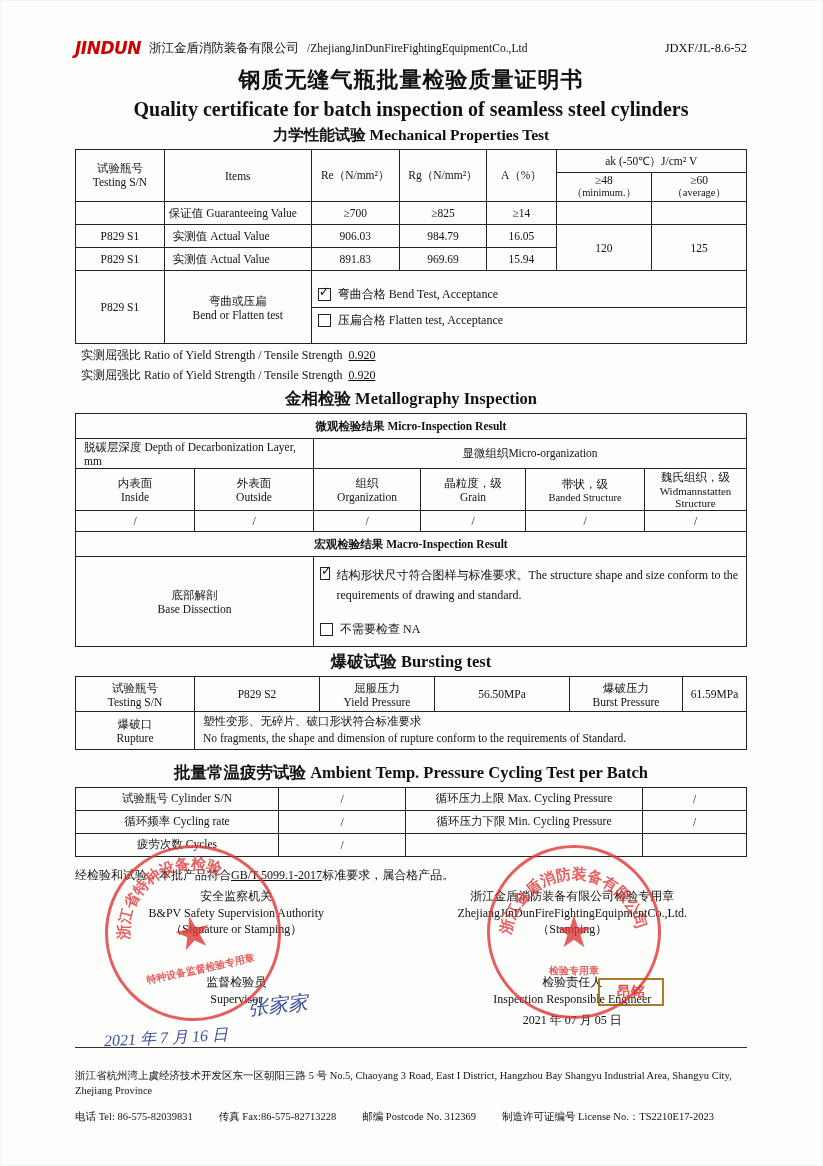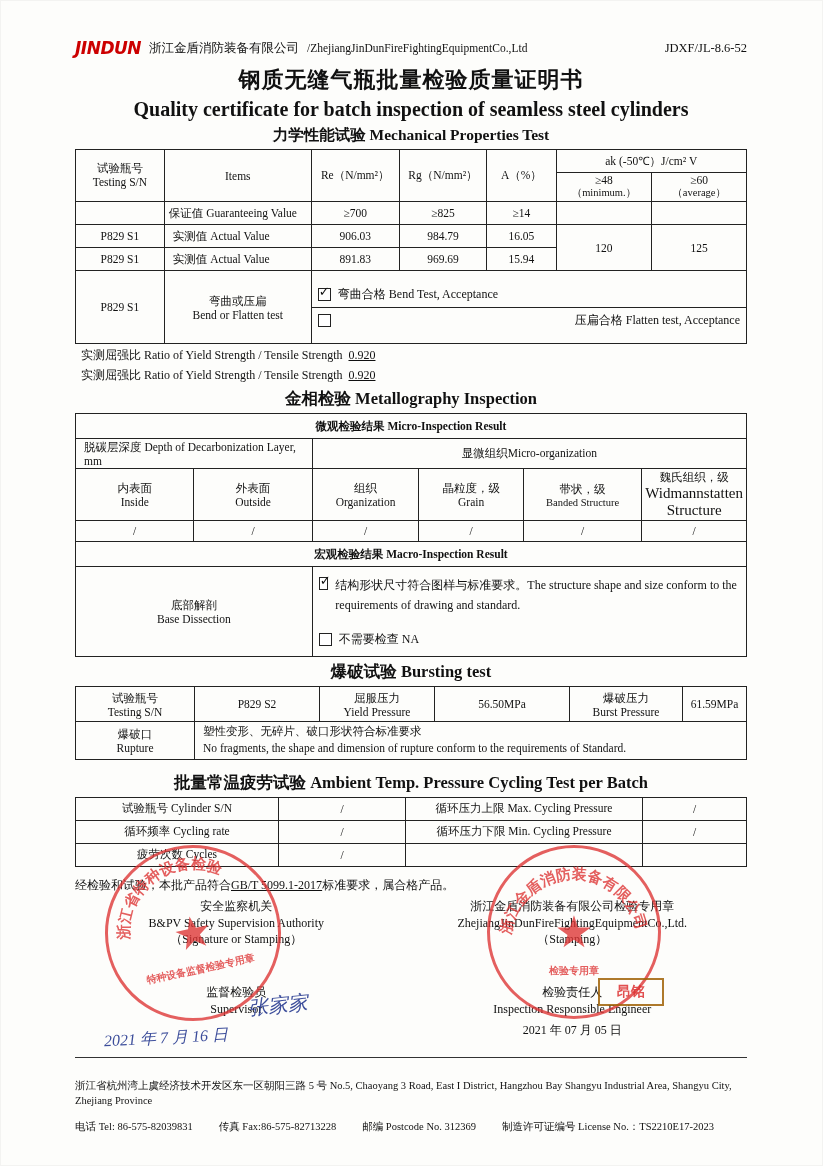--- a/index.html
+++ b/index.html
@@ -42,37 +42,37 @@
   .sec-title.big{font-size:16.5px;}
   
   table{border-collapse:collapse;width:100%;font-size:11.5px;}
   table td,table th{
     border:1px solid #222;padding:1px 3px;text-align:center;vertical-align:middle;
     font-weight:normal;
   }
   .t1 td{height:20px;}
   .two-line{line-height:1.15;}
   .small{font-size:10.5px;}
-  .xsmall{font-size:15px;}
+  .xsmall{font-size:11px;}
   .ratio-line{font-size:12px;margin:3px 0 0 6px;}
   .ratio-line .u{text-decoration:underline;padding:0 3px;}
   .chk{
     display:inline-block;width:11px;height:11px;border:1px solid #222;
     margin-right:7px;vertical-align:middle;position:relative;background:#fff;
   }
   .chk.on:after{
     content:"✓";position:absolute;left:0px;top:-5px;font-size:13px;color:#111;
     font-family:"DejaVu Sans",sans-serif;
   }
   .opt{display:flex;align-items:center;text-align:left;padding:4px 6px;font-size:12px;}
   .opt span.lbl{display:inline-block;}
   .lefttext{text-align:left;}
   .bend-cell{padding:0;}
   .bend-row{border-bottom:1px solid #222;}
-  .bend-row:last-child{border-bottom:none;justify-content:space-between;}
+  .bend-row:last-child{border-bottom:none;}
   
   .para{font-size:12px;line-height:1.45;margin-top:10px;}
   .u{text-decoration:underline;margin-top:12px;}
   .sign-grid{display:flex;margin-top:4px;font-size:12px;}
   .sign-left{width:48%;text-align:center;line-height:1.4;}
   .sign-right{width:52%;text-align:center;line-height:1.4;}
   .sign-names{display:flex;margin-top:36px;font-size:12px;}
   .sign-names .l{width:48%;text-align:center;line-height:1.4;}
   .sign-names .r{width:52%;text-align:center;line-height:1.4;}
   .addr{

